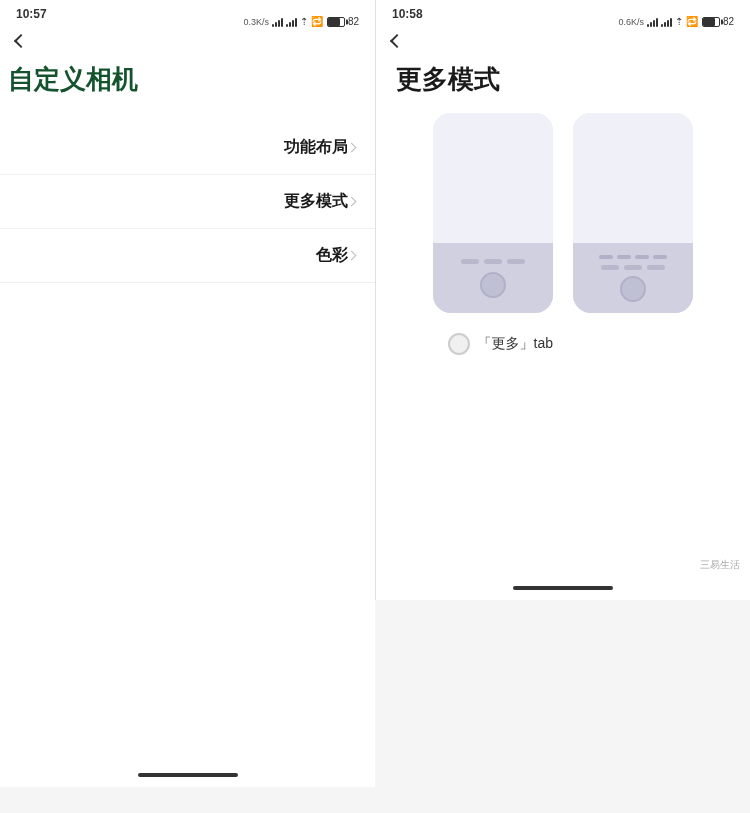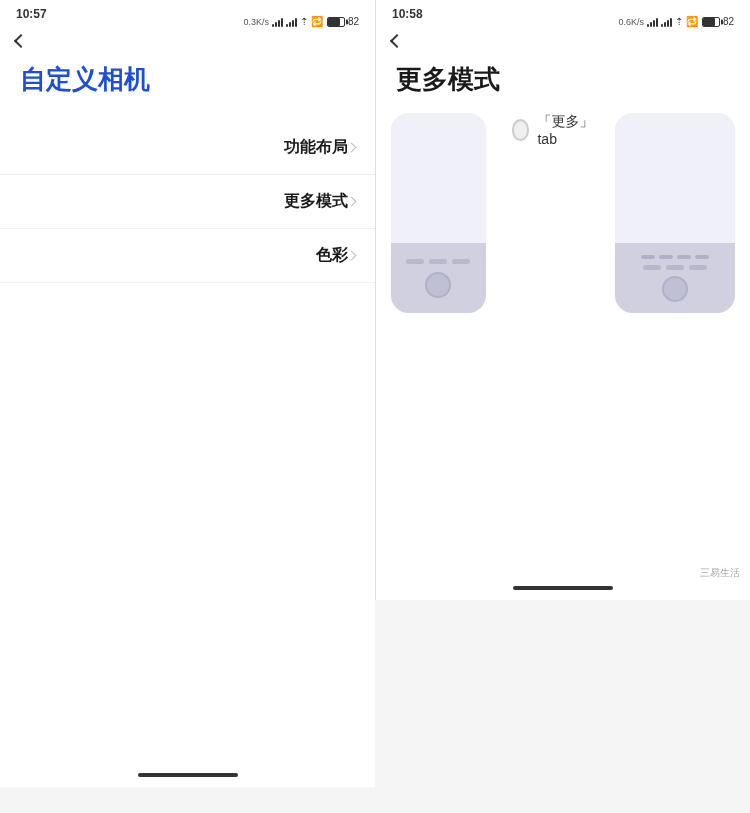--- a/index.html
+++ b/index.html
@@ -114,22 +114,22 @@
       border-left: 2px solid #333;
       border-bottom: 2px solid #333;
       transform: rotate(45deg);
       display: inline-block;
     }
 
     
     .left-title {
       font-size: 26px;
       font-weight: 600;
-      color: #1d4ed8;
-      padding: 8px 20px 20px 20px;
+      color: #14532d;
+      padding: 8px 20px 20px 8px;
     }
 
     .menu-list {
       list-style: none;
       margin-top: 4px;
     }
 
     .menu-item {
       display: flex;
       align-items: center;
@@ -182,22 +182,23 @@
     
     .phone-options {
       display: flex;
       justify-content: center;
       gap: 20px;
       padding: 10px 20px 20px 20px;
     }
 
     .phone-option {
       display: flex;
-      align-items: flex-start;
-      gap: 26px;
+      flex-direction: column;
+      align-items: flex-end;
+      gap: 20px;
     }
 
     .phone-illustration {
       width: 120px;
       height: 200px;
       background: #e8e8f0;
       border-radius: 18px;
       position: relative;
       overflow: hidden;
       display: flex;
@@ -310,21 +311,21 @@
       transform: translateX(-50%);
       width: 100px;
       height: 4px;
       background: #333;
       border-radius: 2px;
     }
 
     
     .watermark {
       position: absolute;
-      bottom: 20px;
+      bottom: 28px;
       right: 10px;
       font-size: 10px;
       color: #888;
       opacity: 0.7;
     }
 
     .network-speed {
       font-size: 9px;
       color: #555;
     }

